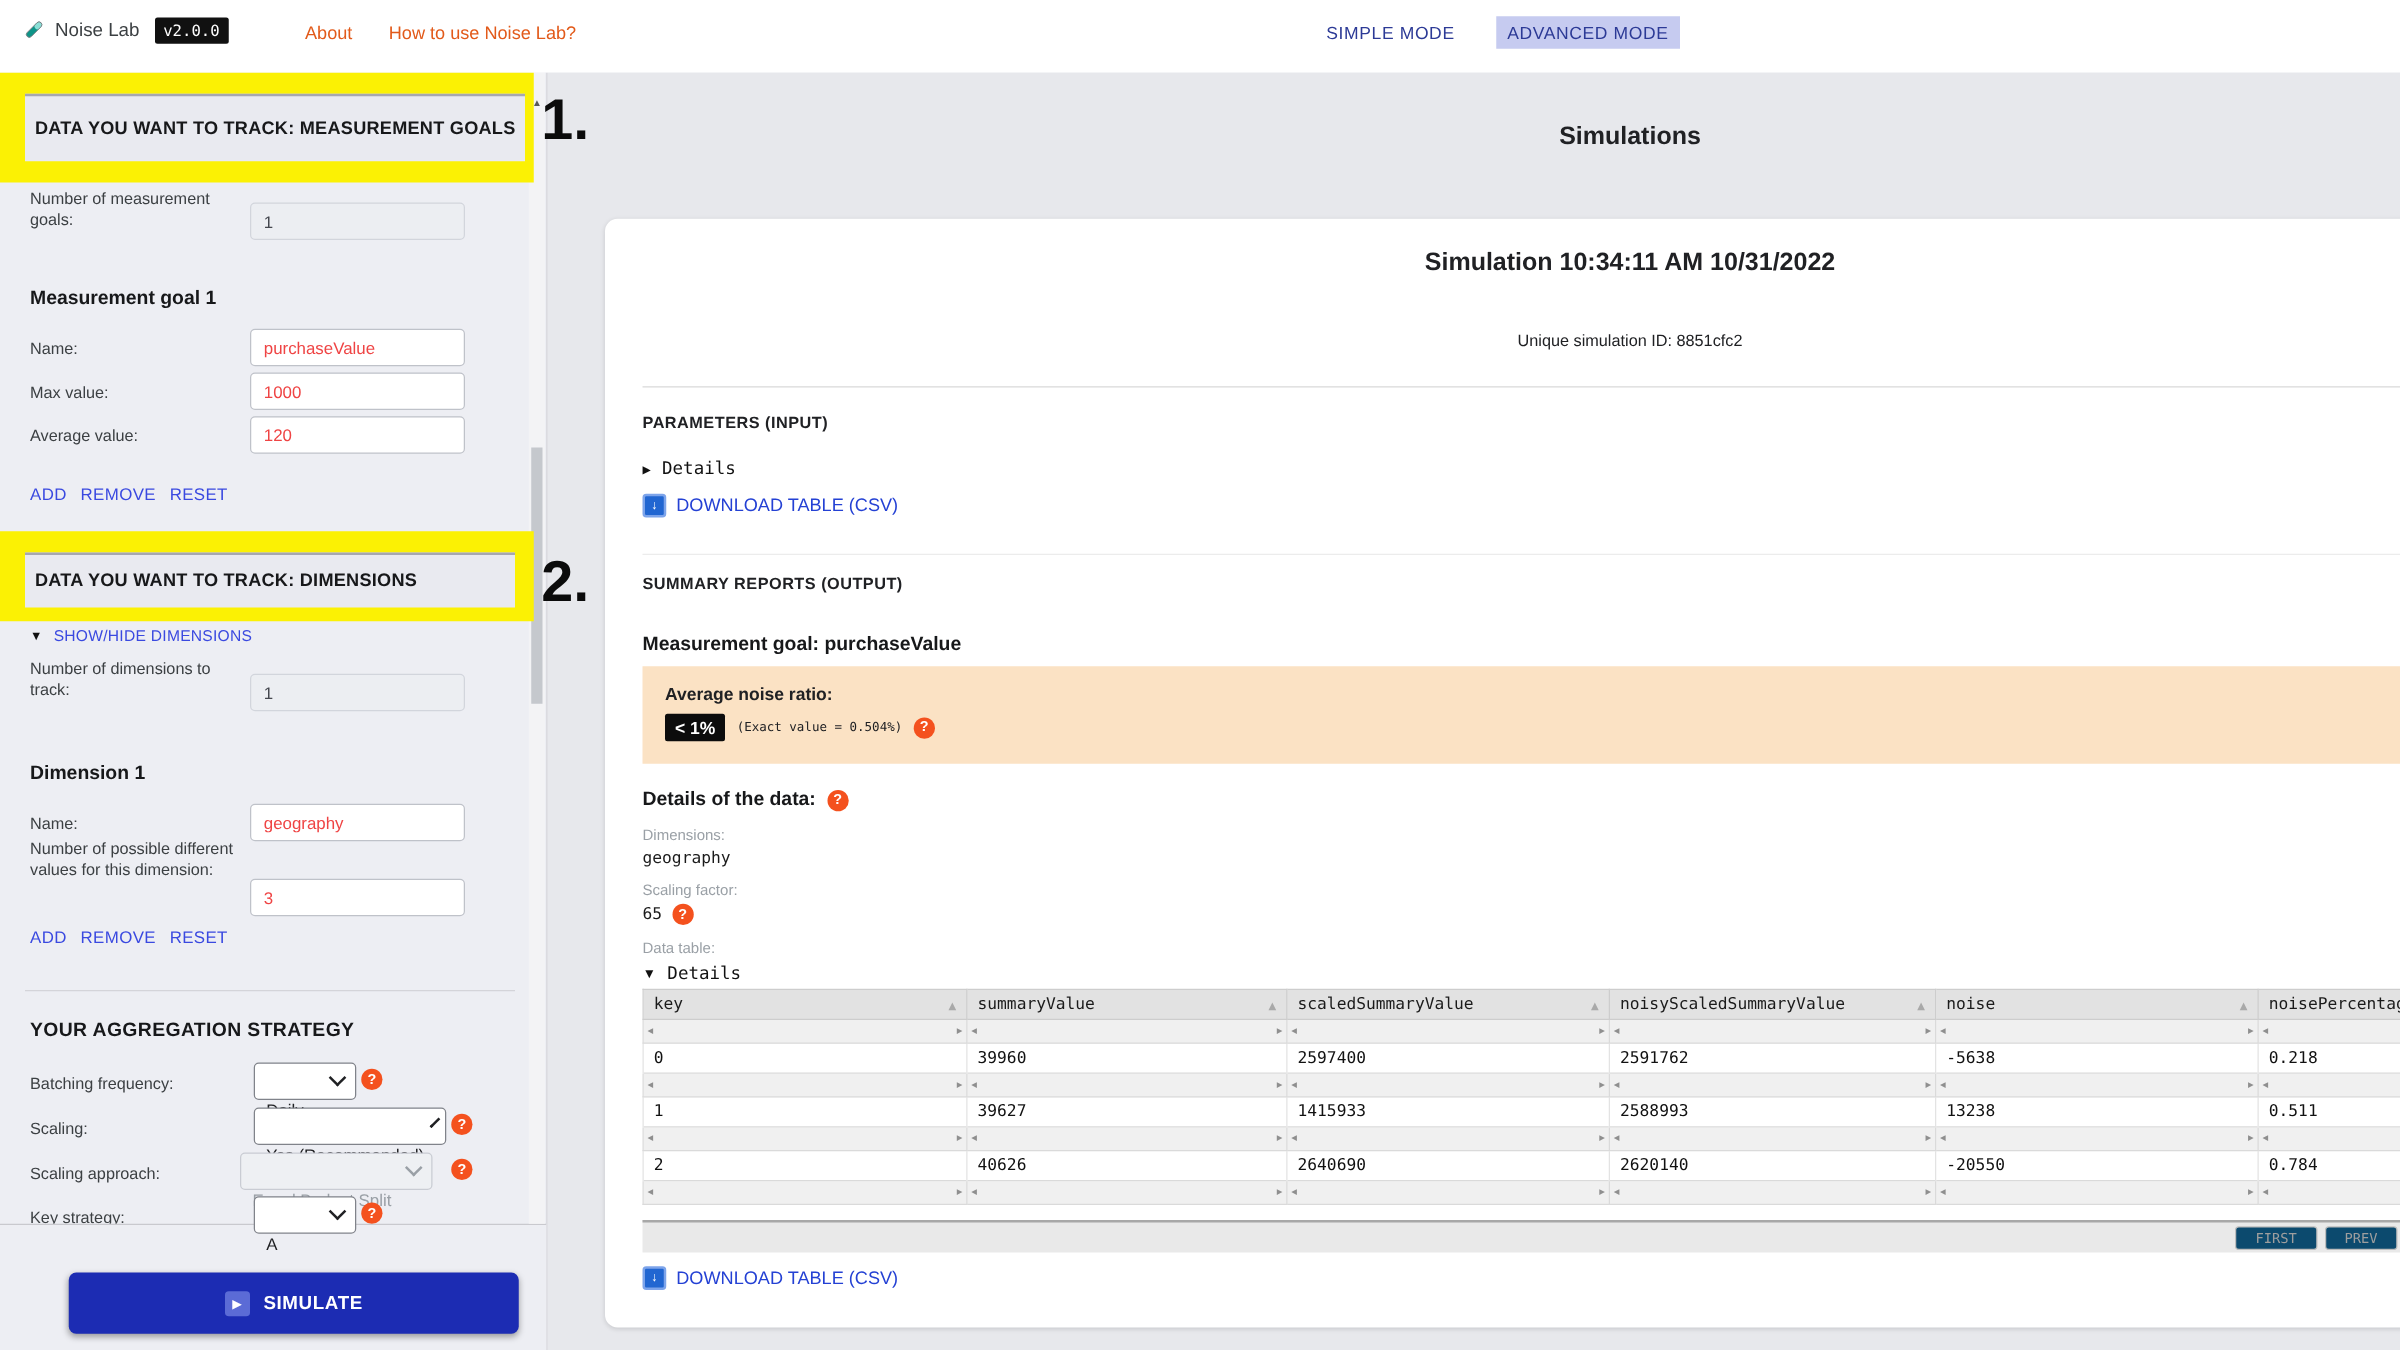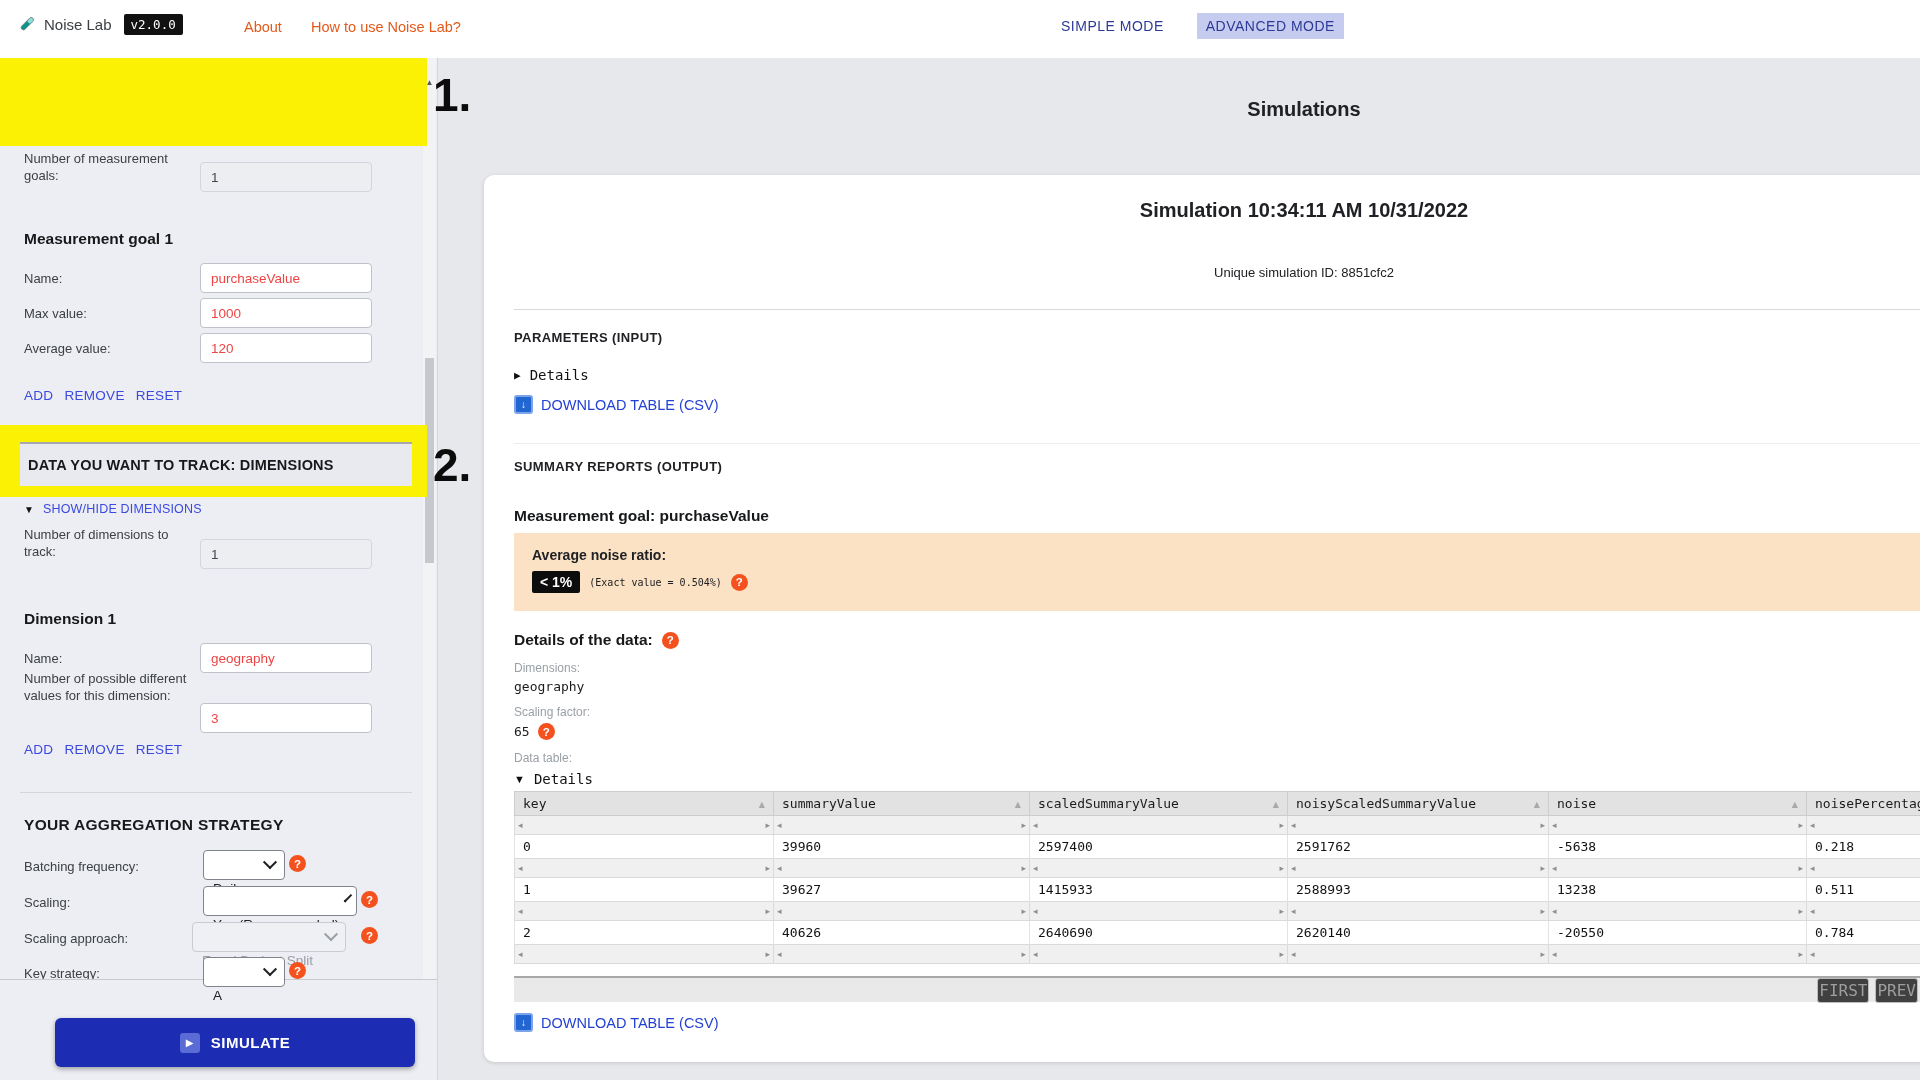--- a/index.html
+++ b/index.html
@@ -96,22 +96,22 @@
   .hrow th .sort{float:right;font-size:8px;color:#a9a9a9;padding-top:4px;font-family:"DejaVu Sans",sans-serif;}
   .frow td{background:#f0f0f0;border:1px solid #dadada;height:19px;padding:0 3px;cursor:pointer;}
   .fcell{display:flex;justify-content:space-between;align-items:center;height:100%;
     font-family:"DejaVu Sans",sans-serif;font-size:9px;color:#8f8f8f;}
   .fcell::before{content:"◂";}
   .fcell::after{content:"▸";}
   .drow td{background:#fff;border-left:1px solid #e3e3e3;border-right:1px solid #e3e3e3;height:24px;
     padding:0 8px;font-size:13px;color:#111;font-family:"DejaVu Sans Mono","Liberation Mono",monospace;}
   .tfoot-bar{position:absolute;left:30px;top:801px;width:1408px;height:26px;background:#e9e9e9;
     border-top:2px solid #a8a8a8;display:flex;align-items:center;justify-content:flex-end;gap:6px;padding-right:4px;box-sizing:border-box;}
-  .pg-btn{background:#404040;border:1px solid #bdbdbd;border-radius:3px;color:#9e9e9e;font-size:16px;
-    padding:2px 1px;font-family:"DejaVu Sans Mono","Liberation Mono",monospace;cursor:pointer;}
+  .pg-btn{background:#0c4a6e;border:1px solid #bdbdbd;border-radius:3px;color:#9e9e9e;font-size:11px;
+    padding:2px 15px;font-family:"DejaVu Sans Mono","Liberation Mono",monospace;cursor:pointer;}
 </style>
 </head>
 <body>
 
 <div class="topbar">
   <div class="logo-row">
     <svg width="22" height="22" viewBox="0 0 24 24">
       <g transform="rotate(45 12 12)">
         <rect x="9.5" y="3" width="5" height="17" rx="2.5" fill="#0e9488"></rect>
         <rect x="9.5" y="3" width="5" height="7" rx="2.5" fill="#8adfd6"></rect>
@@ -125,20 +125,23 @@
   <a class="nav-link" style="left:311px;">How to use Noise Lab?</a>
   <div class="modes">
     <span class="mode">SIMPLE MODE</span>
     <span class="mode active">ADVANCED MODE</span>
   </div>
 </div>
 
 <div class="sidebar">
 
   <div class="ylw" style="top:0;height:88px;"></div>
+  <div class="secbox" style="top:17px;left:20px;width:400px;height:52px;">
+    <span class="t">DATA YOU WANT TO TRACK: MEASUREMENT GOALS</span>
+  </div>
   <div class="showhide" style="top:63px;">
     <span class="tri">▼</span>
     <span class="lnk">SHOW/HIDE MEASUREMENT GOALS</span>
   </div>
   <div class="lbl" style="top:92px;">Number of measurement goals:</div>
   <input class="inp" style="top: 104px;" disabled="" value="1">
   <div class="subhead" style="top:172px;">Measurement goal 1</div>
   <div class="lbl" style="top:212px;">Name:</div>
   <input class="inp" style="top: 205px;" value="purchaseValue">
   <div class="lbl" style="top:247px;">Max value:</div>

